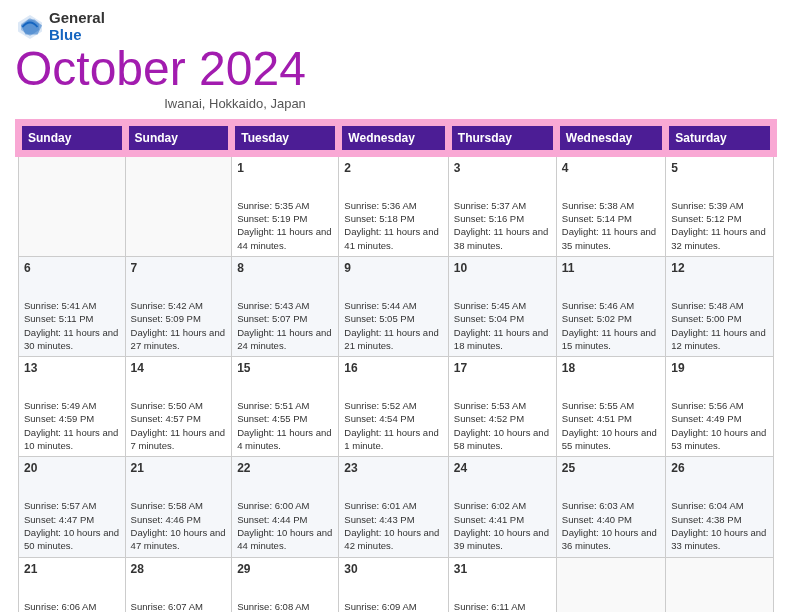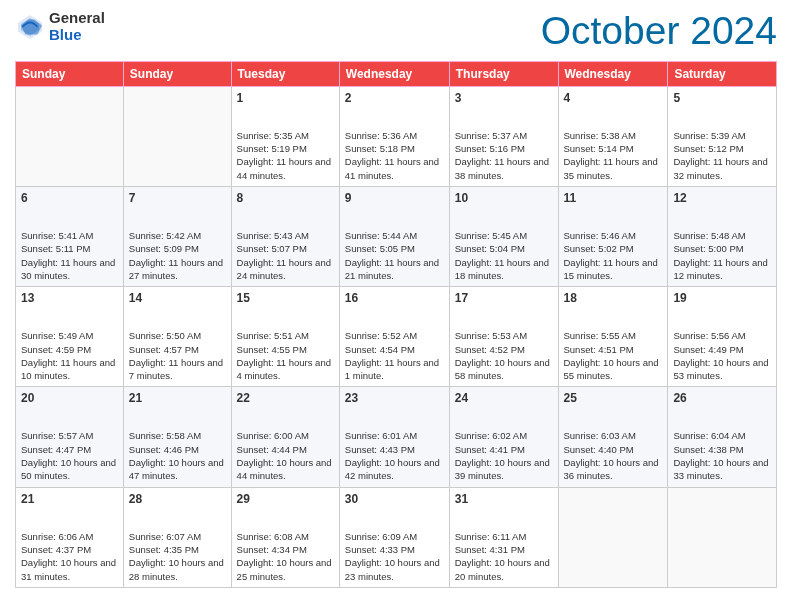--- a/index.html
+++ b/index.html
@@ -14,20 +14,21 @@
       width: 792px;
       height: 612px;
       background: #fff;
       padding: 10px 15px 10px 15px;
     }
     .header {
       display: flex;
       justify-content: space-between;
       align-items: flex-start;
       margin-bottom: 8px;
+      flex-direction: column;
     }
     .logo {
       display: flex;
       align-items: center;
       gap: 4px;
     }
     .logo-text {
       display: flex;
       flex-direction: column;
       line-height: 1.1;
@@ -43,42 +44,42 @@
       color: #1565c0;
     }
     .logo-icon {
       width: 30px;
       height: 30px;
     }
     .title-area {
       text-align: right;
     }
     .month-title {
-      font-size: 39px;
+      font-size: 48px;
       font-weight: 300;
-      color: #0369a1;
+      color: #a21caf;
       line-height: 1.1;
     }
     .location {
       font-size: 13px;
       color: #555;
     }
     .calendar {
       width: 100%;
       border-collapse: collapse;
       border: 1px solid #ccc;
     }
     .calendar th {
-      background: #ef4444;
+      background: #4c1d95;
       color: #fff;
       font-size: 12px;
       font-weight: bold;
       padding: 5px 6px;
       text-align: left;
-      border: 1px solid #f9a8d4;
+      border: 7px solid #f9a8d4;
     }
     .calendar td {
       vertical-align: top;
       border: 1px solid #ccc;
       padding: 4px 5px;
       width: 113px;
       min-height: 75px;
       height: 83px;
       font-size: 10px;
       color: #333;
@@ -115,20 +116,21 @@
         <polygon points="26,10 36,18 30,30 14,30 8,18 18,10" fill="#1565c0" opacity="0.5"></polygon>
         <path d="M10,20 Q20,8 30,20" stroke="#1565c0" stroke-width="2.5" fill="none"></path>
       </svg>
       <div class="logo-text">
         <span class="logo-general">General</span>
         <span class="logo-blue">Blue</span>
       </div>
     </div>
     <div class="title-area">
       <div class="month-title">October 2024</div>
+      <div class="location">Iwanai, Hokkaido, Japan</div>
     </div>
   </div>
 
   <table class="calendar">
     <thead>
       <tr>
       <th>Sunday</th>
           <th>Sunday</th>
           <th>Tuesday</th>
           <th>Wednesday</th>

